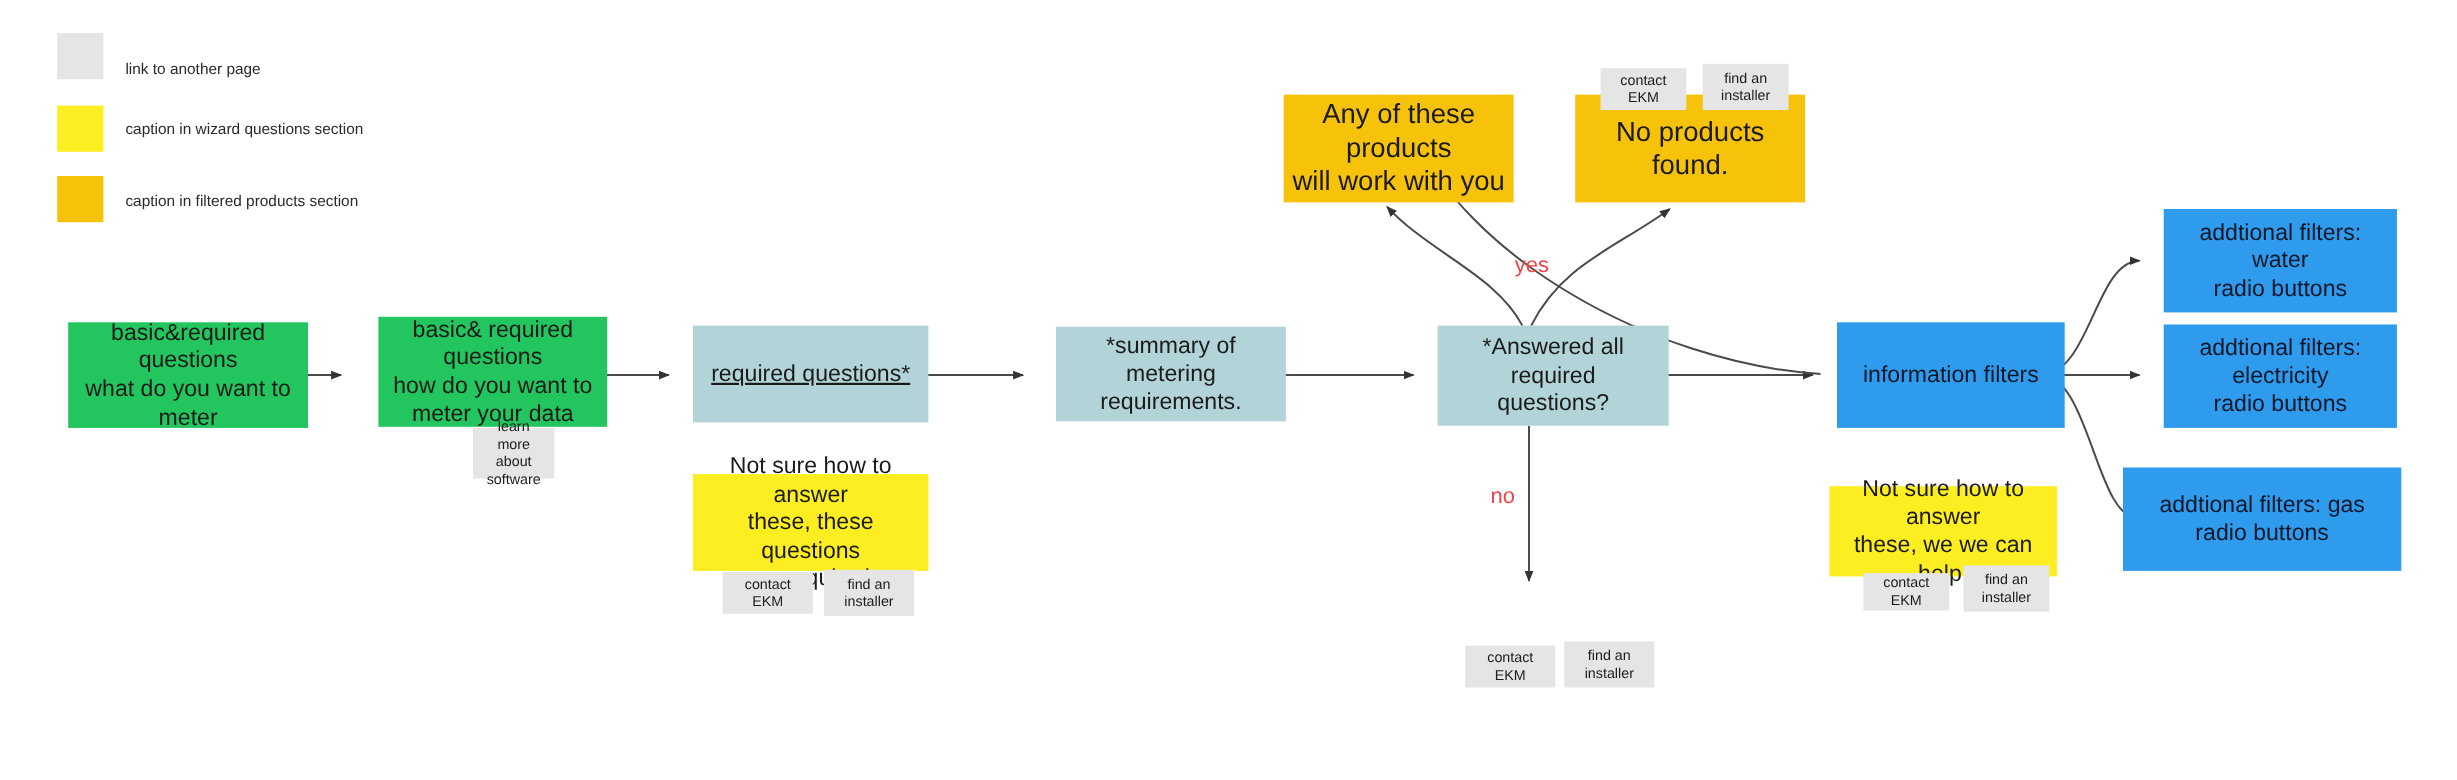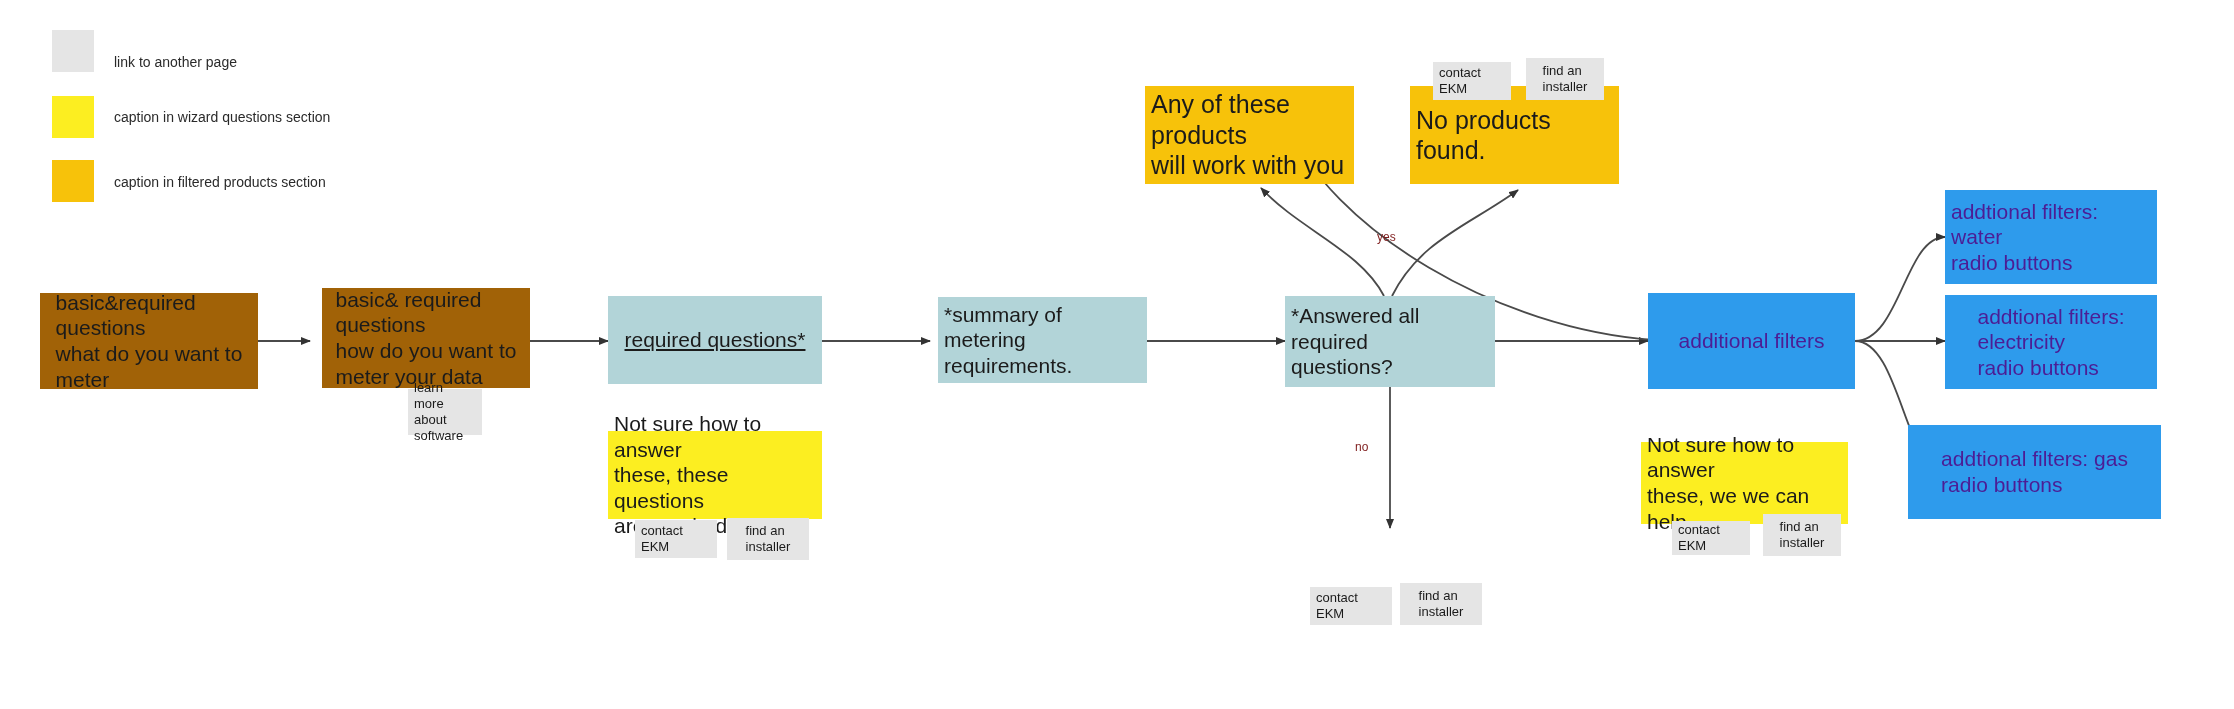--- a/index.html
+++ b/index.html
@@ -23,47 +23,49 @@
     width: 2234px;
     height: 709px;
     pointer-events: none;
   }
   .node {
     position: absolute;
     box-sizing: border-box;
     display: flex;
     align-items: center;
     justify-content: center;
+    text-align: center;
     color: #1b1b1b;
     line-height: 1.22;
     white-space: pre-line;
     padding: 2px 6px;
+    margin-left: 22px;
   }
-  .n-pale   { background: #a16207; font-size: 21px; }
+  .n-pale   { background: #22c55e; font-size: 21px; }
   .n-teal   { background: #b2d4d8; font-size: 21px; }
   .n-yellow { background: #fcee21; font-size: 21px; }
   .n-orange { background: #f7c20a; font-size: 25px; }
-  .n-blue   { background: #2e9bec; font-size: 21px; color:#4c1d95; }
+  .n-blue   { background: #2e9bec; font-size: 21px; color:#0f172a; }
   .n-link   { background: #e5e5e5; font-size: 13px; color:#1b1b1b; line-height: 1.25; }
   .legend-swatch {
     position: absolute;
     width: 42px;
     height: 42px;
     box-sizing: border-box;
   }
   .legend-label {
     position: absolute;
     font-size: 14px;
     color: #2a2a2a;
     white-space: nowrap;
   }
   .edge-label {
     position: absolute;
-    font-size: 12px;
-    color: #7f1d1d;
+    font-size: 20px;
+    color: #ef4444;
     white-space: nowrap;
   }
 </style>
 </head>
 <body>
 
 <div id="canvas">
 
   <svg id="edges" viewBox="0 0 2234 709" xmlns="http://www.w3.org/2000/svg">
     <defs>
@@ -143,21 +145,21 @@
 
   <div class="node n-orange" style="left:1410px; top:86px; width:209px; height:98px;">No products found.</div>
   <div class="node n-link" style="left:1433px; top:62px; width:78px; height:38px;">contact EKM</div>
   <div class="node n-link" style="left:1526px; top:58px; width:78px; height:42px;">find an
 installer</div>
 
   <div class="node n-link" style="left:1310px; top:587px; width:82px; height:38px;">contact EKM</div>
   <div class="node n-link" style="left:1400px; top:583px; width:82px; height:42px;">find an
 installer</div>
 
-  <div class="node n-blue" style="left:1648px; top:293px; width:207px; height:96px;">additional filters</div>
+  <div class="node n-blue" style="left:1648px; top:293px; width:207px; height:96px;">information filters</div>
 
   <div class="node n-yellow" style="left:1641px; top:442px; width:207px; height:82px;">Not sure how to answer
 these, we we can help.</div>
   <div class="node n-link" style="left:1672px; top:521px; width:78px; height:34px;">contact EKM</div>
   <div class="node n-link" style="left:1763px; top:514px; width:78px; height:42px;">find an
 installer</div>
 
   <div class="node n-blue" style="left:1945px; top:190px; width:212px; height:94px;">addtional filters: water
 radio buttons</div>
   <div class="node n-blue" style="left:1945px; top:295px; width:212px; height:94px;">addtional filters:

